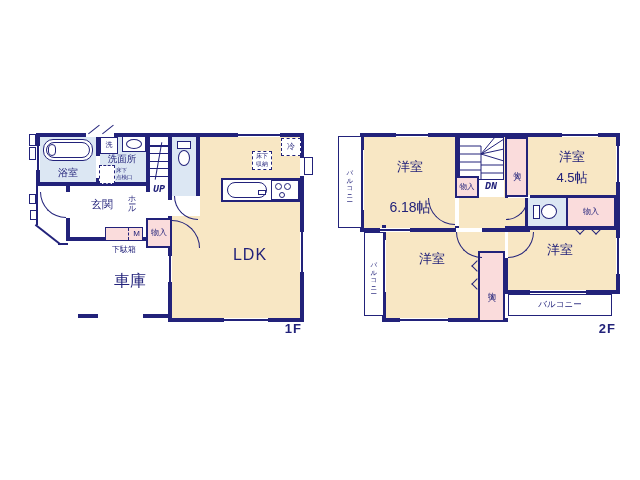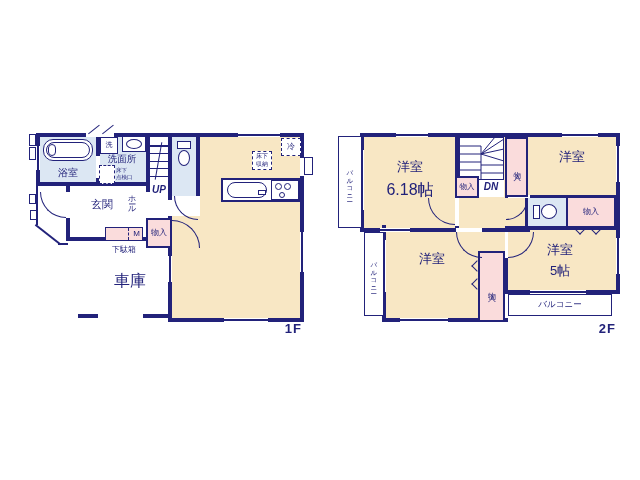--- a/index.html
+++ b/index.html
@@ -19,21 +19,21 @@
   .thin{position:absolute;background:#fff;border:1.5px solid var(--wall,#22227a);box-sizing:border-box;
         display:flex;align-items:center;justify-content:center;}
   .fix{position:absolute;background:#fff;border:1.2px solid var(--wall,#22227a);box-sizing:border-box;}
   .dash{position:absolute;background:#fff;border:1px dashed var(--wall,#22227a);box-sizing:border-box;
         display:flex;align-items:center;justify-content:center;}
   .arc{position:absolute;box-sizing:border-box;background:transparent;}
   .sl{position:absolute;width:14px;height:1.3px;background:var(--wall,#22227a);transform:rotate(-38deg);}
   .chev{position:absolute;width:7px;height:7px;border-right:1.2px solid var(--wall,#22227a);
         border-bottom:1.2px solid var(--wall,#22227a);transform:rotate(45deg);background:transparent;}
   .treads{position:absolute;background:repeating-linear-gradient(to bottom,transparent 0 6.4px,var(--wall,#22227a) 6.4px 7.6px);}
-  .ital{font-family:Liberation Sans, sans-serif;font-style:italic;font-weight:bold;}
+  .ital{font-family:Liberation Mono, monospace;font-style:italic;font-weight:bold;}
   .floortag{font-weight:bold;letter-spacing:1px;}
 </style>
 </head>
 <body>
 
 <div class="canvas">
 
   <section class="abs" style="left:0;top:0;width:640px;height:480px;">
 
     <div class="fill" style="left:40px;top:137px;width:56px;height:45px;background:var(--wet);"></div>
@@ -123,20 +123,21 @@
 
     <div class="lbl c" style="left:46px;top:167px;width:44px;font-size:10px;">浴室</div>
     <div class="lbl c" style="left:96px;top:154px;width:52px;font-size:9.5px;">洗面所</div>
     <div class="lbl" style="left:116px;top:167px;width:24px;font-size:5.5px;line-height:1.2;">床下
 点検口</div>
     <div class="lbl c ital" style="left:146px;top:184px;width:26px;font-size:10px;">UP</div>
     <div class="lbl c" style="left:74px;top:198px;width:56px;font-size:11px;">玄関</div>
     <div class="lbl vert" style="left:127px;top:189px;height:38px;font-size:8px;">ホール</div>
     <div class="lbl c" style="left:103px;top:245px;width:42px;font-size:8px;">下駄箱</div>
     <div class="lbl c" style="left:108px;top:272px;width:44px;font-size:16px;">車庫</div>
+    <div class="lbl c" style="left:200px;top:246px;width:100px;font-size:16px;letter-spacing:1px;">LDK</div>
     <div class="lbl floortag" style="left:272px;top:322px;width:30px;text-align:right;font-size:13px;">1F</div>
   </section>
 
   <section class="abs" style="left:0;top:0;width:640px;height:480px;">
 
     <div class="fill" style="left:364px;top:137px;width:92px;height:91px;background:var(--floor);"></div>
     <div class="fill" style="left:459px;top:137px;width:70px;height:95px;background:var(--floor);"></div>
     <div class="fill" style="left:528px;top:137px;width:88px;height:58px;background:var(--floor);"></div>
     <div class="fill" style="left:528px;top:198px;width:38px;height:28px;background:var(--wet);"></div>
     <div class="fill" style="left:508px;top:230px;width:108px;height:60px;background:var(--floor);"></div>
@@ -217,25 +218,25 @@
 
     <div class="fix" style="left:533px;top:205px;width:7px;height:14px;"></div>
     <div class="fix" style="left:541px;top:204px;width:16px;height:15px;border-radius:50%;"></div>
 
     <div class="arc" style="left:428px;top:198px;width:27px;height:27px;border-left:1.2px solid var(--wall);border-bottom:1.2px solid var(--wall);border-bottom-left-radius:100%;"></div>
     <div class="arc" style="left:456px;top:232px;width:26px;height:26px;border-left:1.2px solid var(--wall);border-bottom:1.2px solid var(--wall);border-bottom-left-radius:100%;"></div>
     <div class="arc" style="left:508px;top:232px;width:26px;height:26px;border-right:1.2px solid var(--wall);border-bottom:1.2px solid var(--wall);border-bottom-right-radius:100%;"></div>
     <div class="arc" style="left:506px;top:198px;width:22px;height:22px;border-right:1.2px solid var(--wall);border-bottom:1.2px solid var(--wall);border-bottom-right-radius:100%;"></div>
 
     <div class="lbl c" style="left:366px;top:160px;width:88px;font-size:13px;">洋室</div>
-    <div class="lbl c" style="left:366px;top:181px;width:88px;font-size:16px;">6.18帖</div>
+    <div class="lbl c" style="left:366px;top:199px;width:88px;font-size:14px;">6.18帖</div>
     <div class="lbl c" style="left:528px;top:150px;width:88px;font-size:13px;">洋室</div>
+    <div class="lbl c" style="left:528px;top:171px;width:88px;font-size:13px;">4.5帖</div>
     <div class="lbl c" style="left:386px;top:252px;width:92px;font-size:13px;">洋室</div>
     <div class="lbl c" style="left:508px;top:243px;width:104px;font-size:13px;">洋室</div>
-    <div class="lbl c" style="left:508px;top:264px;width:104px;font-size:13px;">5帖</div>
     <div class="lbl c ital" style="left:478px;top:181px;width:26px;font-size:10px;">DN</div>
     <div class="lbl floortag" style="left:586px;top:322px;width:30px;text-align:right;font-size:13px;">2F</div>
   </section>
 
   <footer class="abs" style="left:0;top:420px;width:640px;height:60px;">
     
     
   </footer>
 
 </div>

